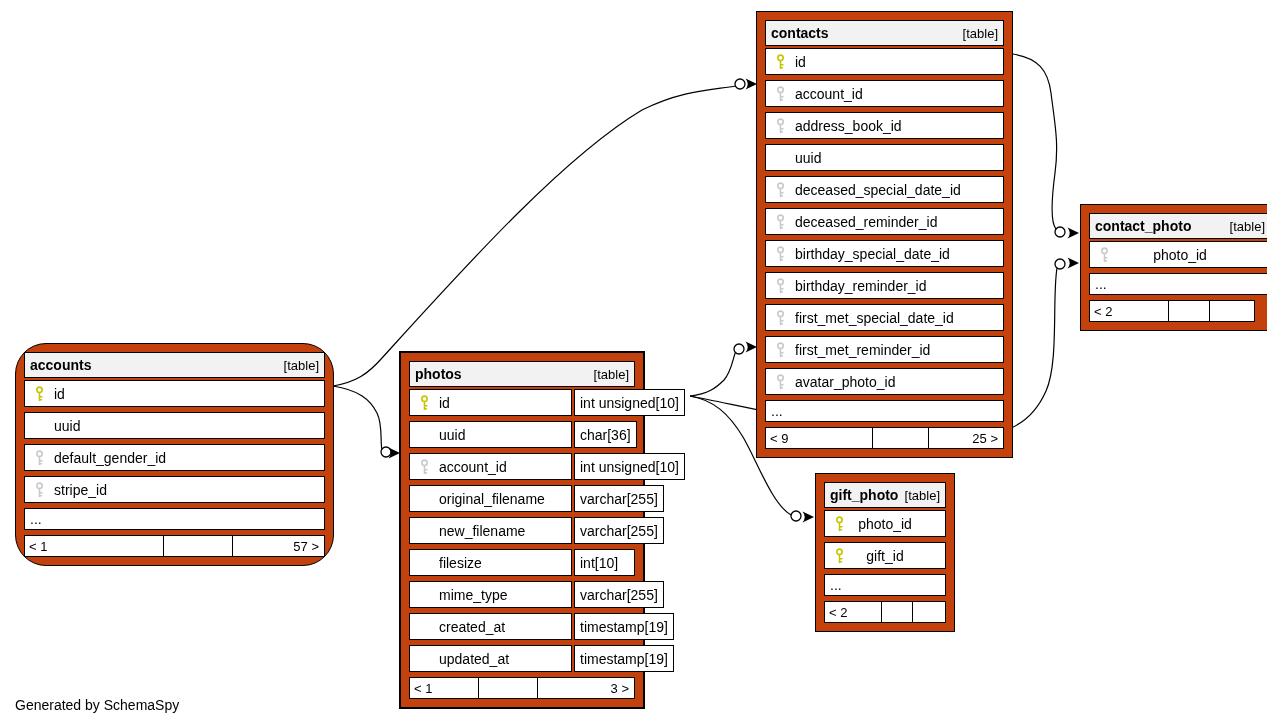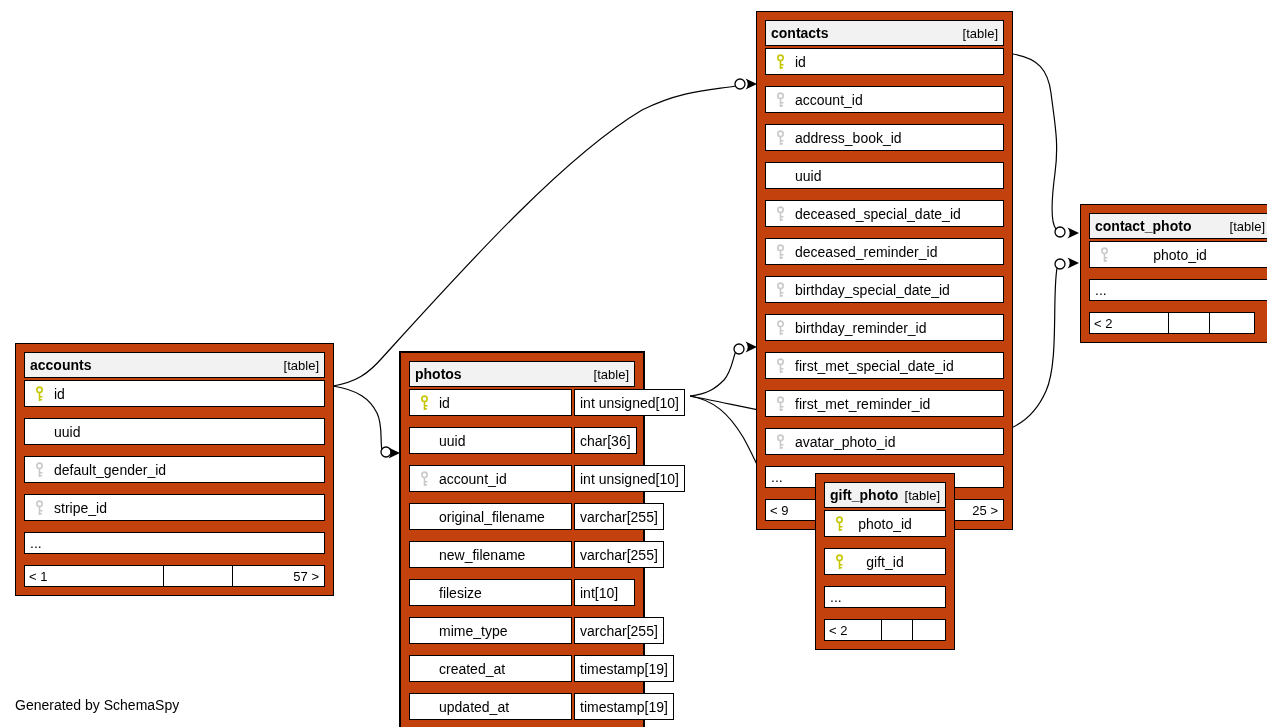--- a/index.html
+++ b/index.html
@@ -17,21 +17,21 @@
     border:1px solid #000; background:#c2410c; padding:8px;
   }
   .tbl.focal { border-width:2px; }
   .hdr {
     box-sizing:border-box; border:1px solid #000; background:#f2f2f2;
     height:26px; display:flex; align-items:center; justify-content:space-between;
     padding:0 5px; margin-bottom:2px; cursor:pointer;
   }
   .tname { font-weight:bold; font-size:14px; }
   .ttag  { font-size:13px; }
-  .row { display:flex; gap:2px; margin-bottom:11px; }
+  .row { display:flex; gap:2px; margin-bottom:5px; }
   .cell {
     box-sizing:border-box; border:1px solid #000; height:27px;
     display:flex; align-items:center; background:#fff; font-size:14px;
   }
   .cell.name { flex:1; position:relative; padding-left:29px; white-space:nowrap; }
   .tbl.center .cell.name { padding-left:0; justify-content:center; }
   .tbl.focal .cell.name { flex:0 0 163px; }
   .cell.type { flex:1; padding:0 5px; white-space:nowrap; }
   .key { position:absolute; left:9px; top:50%; transform:translateY(-50%); width:11px; height:16px; }
   .key circle, .key path { fill:none; stroke-width:1.6; }
@@ -211,21 +211,21 @@
   <div class="row dots">
       <div class="cell name" style="padding-left:5px; justify-content:flex-start;">...</div>
     </div>
   <div class="foot">
     <span class="fcell l" style="width:80px;">&lt; 2</span>
     <span class="fcell m" style="width:42px;"></span>
     <span class="fcell r" style="width:46px;"></span>
   </div>
 </div>
 
-<div class="tbl" style="left:15px; top:343px; width:319px;">
+<div class="tbl" style="left:15px; top:343px; width:319px;border-radius:31px;">
   <div class="hdr">
     <span class="tname">accounts</span>
     <span class="ttag">[table]</span>
   </div>
   <div class="row">
       <div class="cell name">
         <svg class="key pk" viewBox="0 0 11 16">
           <circle cx="5.5" cy="3.8" r="2.7"></circle>
           <path d="M5.5 6.5V15M5.5 10.8H8.5M5.5 13.8H8"></path>
         </svg>

